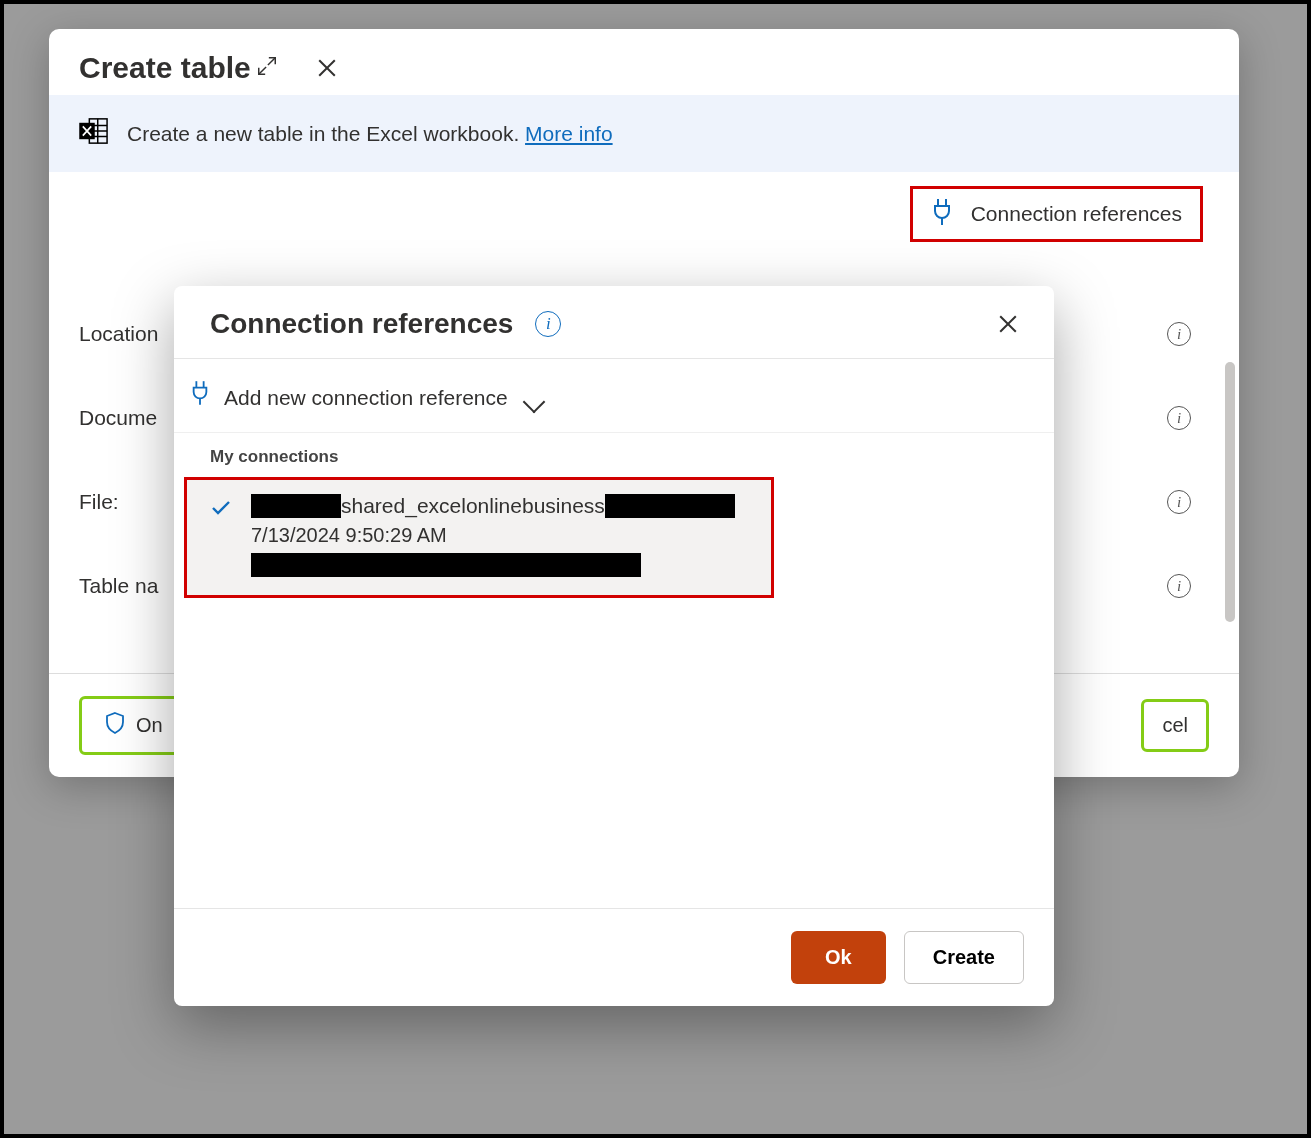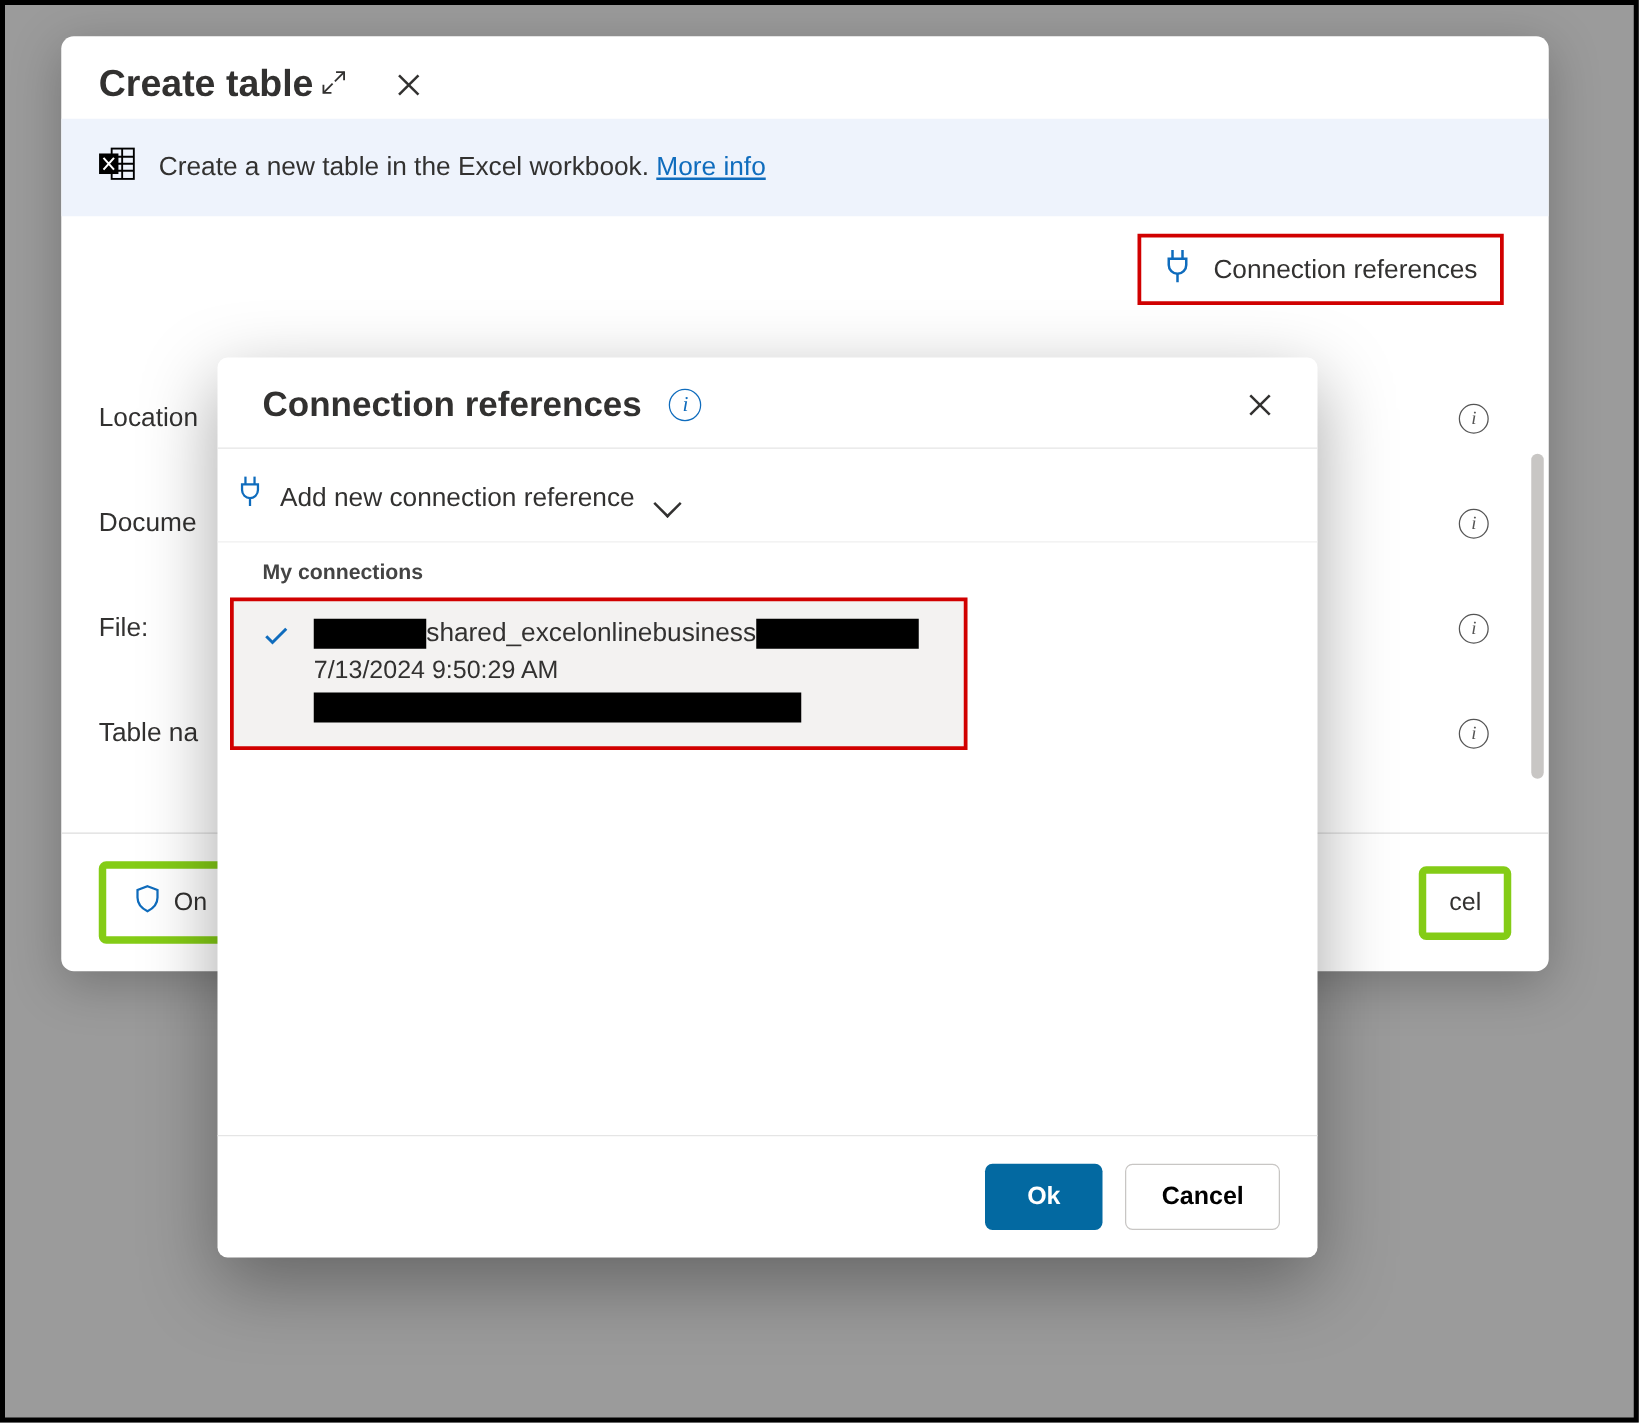--- a/index.html
+++ b/index.html
@@ -65,21 +65,21 @@
     position:absolute; right:48px;
   }
 
   .footer {
     position:absolute; left:0; right:0; bottom:0;
     border-top:1px solid #ddd;
     padding:22px 30px;
     display:flex; justify-content:space-between; align-items:center;
   }
   .secondary-btn {
-    border:6px solid #84cc16; border-radius:6px;
+    border:3px solid #84cc16; border-radius:6px;
     padding:12px 22px; font-size:20px; background:#fff;
     display:flex; align-items:center; gap:10px; cursor:pointer;
   }
   .shield { color:#0f6cbd; }
 
   
   .scroll-thumb { position:absolute; right:4px; top:190px; width:10px; height:260px; background:#c8c6c4; border-radius:5px; }
 
   
   .popover {
@@ -135,21 +135,21 @@
   .redact.c { width:390px; height:24px; }
   .conn-date { font-size:20px; color:#323130; }
 
   .pop-footer {
     margin-top:auto;
     border-top:1px solid #e5e5e5;
     padding:22px 30px;
     display:flex; justify-content:flex-end; gap:18px;
   }
   .primary-btn {
-    background:#0369a1; color:#fff; border:none; border-radius:6px;
+    background:#c2410c; color:#fff; border:none; border-radius:6px;
     padding:14px 34px; font-size:20px; font-weight:600; cursor:pointer;
   }
   .secondary-btn2 {
     background:#fff; border:1px solid #c8c6c4; border-radius:6px;
     padding:14px 28px; font-size:20px; font-weight:600; cursor:pointer;
   }
 </style>
 </head>
 <body>
 
@@ -278,15 +278,15 @@
         <span>shared_excelonlinebusiness</span>
         <span class="redact b"></span>
       </div>
       <div class="conn-date">7/13/2024 9:50:29 AM</div>
       <div><span class="redact c"></span></div>
     </div>
   </div>
 
   <div class="pop-footer">
     <button class="primary-btn">Ok</button>
-    <button class="secondary-btn2">Cancel</button>
+    <button class="secondary-btn2">Create</button>
   </div>
 </div>
 
 </body></html>

